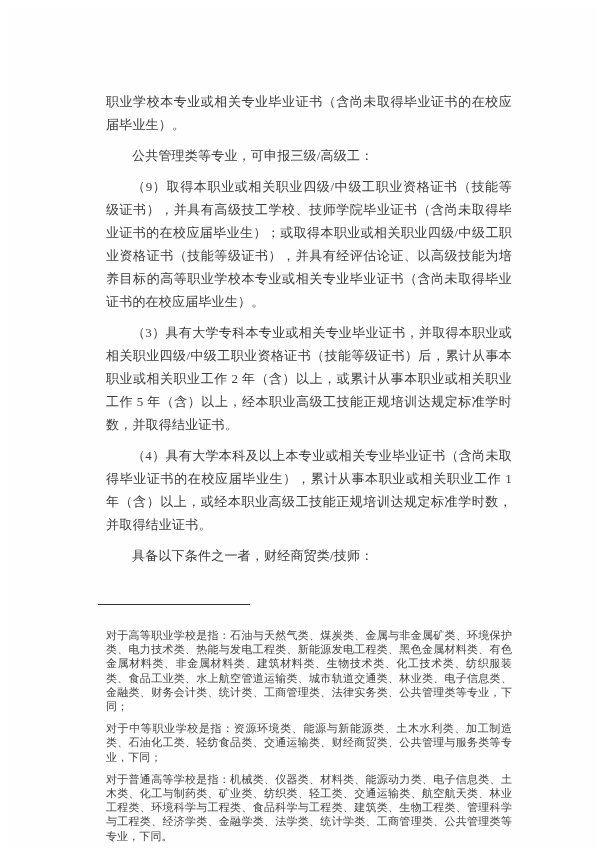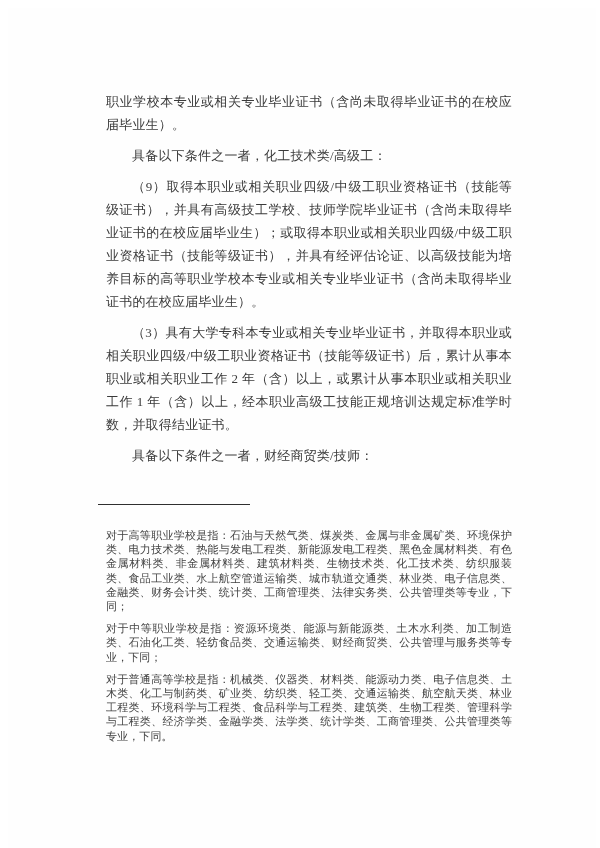--- a/index.html
+++ b/index.html
@@ -45,23 +45,24 @@
   }
 </style>
 </head>
 <body>
 
 <div class="page">
   <div class="content">
 
     <div class="body-text">
       <p class="para">职业学校本专业或相关专业毕业证书（含尚未取得毕业证书的在校应届毕业生）。</p>
-      <p class="para indent">具备以下条件之一者，化工技术类/高级工：</p>
+      <p class="para indent">公共管理类等专业，可申报三级/高级工：</p>
       <p class="para indent">（9）取得本职业或相关职业四级/中级工职业资格证书（技能等级证书），并具有高级技工学校、技师学院毕业证书（含尚未取得毕业证书的在校应届毕业生）；或取得本职业或相关职业四级/中级工职业资格证书（技能等级证书），并具有经评估论证、以高级技能为培养目标的高等职业学校本专业或相关专业毕业证书（含尚未取得毕业证书的在校应届毕业生）。</p>
-      <p class="para indent">（3）具有大学专科本专业或相关专业毕业证书，并取得本职业或相关职业四级/中级工职业资格证书（技能等级证书）后，累计从事本职业或相关职业工作 2 年（含）以上，或累计从事本职业或相关职业工作 1 年（含）以上，经本职业高级工技能正规培训达规定标准学时数，并取得结业证书。</p>
+      <p class="para indent">（3）具有大学专科本专业或相关专业毕业证书，并取得本职业或相关职业四级/中级工职业资格证书（技能等级证书）后，累计从事本职业或相关职业工作 2 年（含）以上，或累计从事本职业或相关职业工作 5 年（含）以上，经本职业高级工技能正规培训达规定标准学时数，并取得结业证书。</p>
+      <p class="para indent">（4）具有大学本科及以上本专业或相关专业毕业证书（含尚未取得毕业证书的在校应届毕业生），累计从事本职业或相关职业工作 1 年（含）以上，或经本职业高级工技能正规培训达规定标准学时数，并取得结业证书。</p>
       <p class="para indent">具备以下条件之一者，财经商贸类/技师：</p>
     </div>
 
     <div class="footnote-sep"></div>
 
     <div class="footnotes">
       <p class="fn">对于高等职业学校是指：石油与天然气类、煤炭类、金属与非金属矿类、环境保护类、电力技术类、热能与发电工程类、新能源发电工程类、黑色金属材料类、有色金属材料类、非金属材料类、建筑材料类、生物技术类、化工技术类、纺织服装类、食品工业类、水上航空管道运输类、城市轨道交通类、林业类、电子信息类、金融类、财务会计类、统计类、工商管理类、法律实务类、公共管理类等专业，下同；</p>
       <p class="fn">对于中等职业学校是指：资源环境类、能源与新能源类、土木水利类、加工制造类、石油化工类、轻纺食品类、交通运输类、财经商贸类、公共管理与服务类等专业，下同；</p>
       <p class="fn">对于普通高等学校是指：机械类、仪器类、材料类、能源动力类、电子信息类、土木类、化工与制药类、矿业类、纺织类、轻工类、交通运输类、航空航天类、林业工程类、环境科学与工程类、食品科学与工程类、建筑类、生物工程类、管理科学与工程类、经济学类、金融学类、法学类、统计学类、工商管理类、公共管理类等专业，下同。</p>
     </div>

